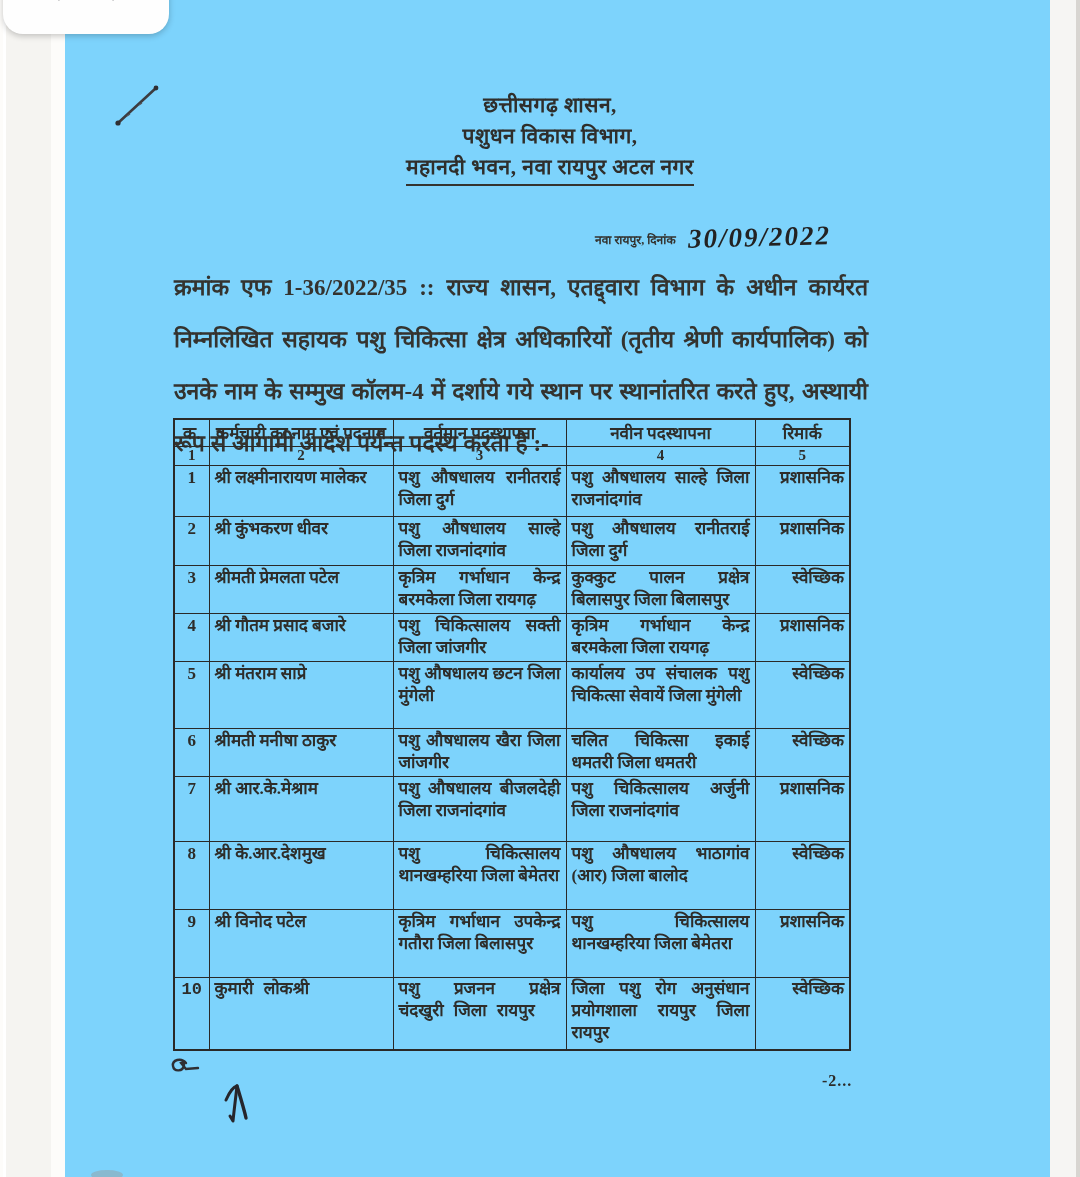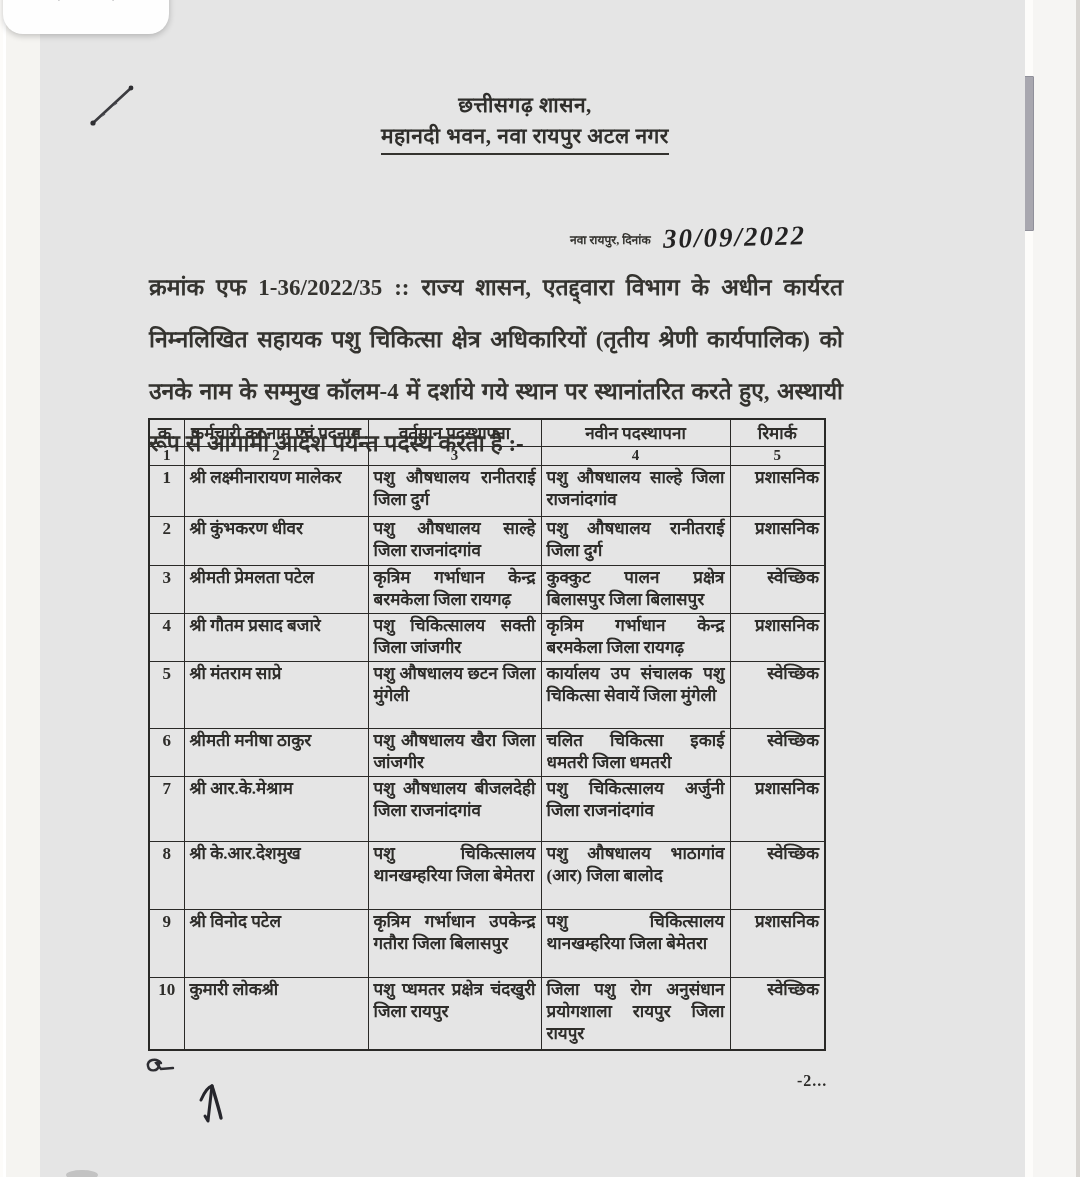--- a/index.html
+++ b/index.html
@@ -31,22 +31,22 @@
   }
   .close-card{
     position:absolute;left:3px;top:-34px;width:166px;height:68px;
     background:#fefefe;border-radius:20px;
     box-shadow:0 2px 6px rgba(0,0,0,0.22);
     overflow:hidden;
   }
   .close-card svg{position:absolute;left:52px;top:6px;}
   
   .doc-page{
-    position:absolute;left:40px;top:0;width:985px;height:1177px;
-    background:#e5e5e5;
+    position:absolute;left:65px;top:0;width:985px;height:1177px;
+    background:#7dd3fc;
   }
   .header-block{
     position:absolute;left:0;top:90px;width:970px;text-align:center;
     font-size:21px;font-weight:700;line-height:31px;color:#2f2e2b;
     letter-spacing:0.5px;
   }
   .header-block .hl{display:block;}
   .header-block .underlined span{
     display:inline-block;border-bottom:2px solid #34332f;padding-bottom:1px;text-align:right;
   }
@@ -89,21 +89,21 @@
   #rows td.col4{text-align:right;}
   #rows tr:nth-child(1){height:51px;}
   #rows tr:nth-child(2){height:49px;}
   #rows tr:nth-child(3){height:48px;}
   #rows tr:nth-child(4){height:43px;}
   #rows tr:nth-child(5){height:67px;}
   #rows tr:nth-child(6){height:47px;}
   #rows tr:nth-child(7){height:65px;}
   #rows tr:nth-child(8){height:68px;}
   #rows tr:nth-child(9){height:68px;}
-  #rows tr:nth-child(10){height:72px;}
+  #rows tr:nth-child(10){height:72px;font-family:Liberation Mono, monospace;}
   .page-marker{
     position:absolute;left:757px;top:1072px;font-size:16px;font-weight:700;
     color:#2c2b29;letter-spacing:1px;
   }
   
   .pen{position:absolute;}
 </style>
 </head>
 <body>
 
@@ -111,20 +111,21 @@
 <div class="right-strip"></div>
 <div class="right-edge"></div>
 <div class="scrollbar-track">
   <div class="scrollbar-thumb"></div>
 </div>
 
 <div class="doc-page">
 
   <div class="header-block">
     <span class="hl">छत्तीसगढ़ शासन,</span>
+    <span class="hl">पशुधन विकास विभाग,</span>
     <span class="hl underlined"><span>महानदी भवन, नवा रायपुर अटल नगर</span></span>
   </div>
 
   <div class="dateline">
     <span class="label">नवा रायपुर, दिनांक</span>
     <span class="hand-date">30/09/2022</span>
   </div>
 
   <div class="ref-paragraph">क्रमांक एफ 1-36/2022/35 :: राज्य शासन, एतद्द्वारा विभाग के अधीन कार्यरत निम्नलिखित सहायक पशु चिकित्सा क्षेत्र अधिकारियों (तृतीय श्रेणी कार्यपालिक) को उनके नाम के सम्मुख कॉलम-4 में दर्शाये गये स्थान पर स्थानांतरित करते हुए, अस्थायी रूप से आगामी आदेश पर्यन्त पदस्थ करता है :-</div>
 
@@ -212,21 +213,21 @@
         <tr>
           <td class="col0">9</td>
           <td class="col1">श्री विनोद पटेल</td>
           <td class="col2">कृत्रिम गर्भाधान उपकेन्द्र गतौरा जिला बिलासपुर</td>
           <td class="col3">पशु चिकित्सालय थानखम्हरिया जिला बेमेतरा</td>
           <td class="col4">प्रशासनिक</td>
         </tr>
         <tr>
           <td class="col0">10</td>
           <td class="col1">कुमारी लोकश्री</td>
-          <td class="col2">पशु प्धमतर प्रक्षेत्र चंदखुरी जिला रायपुर</td>
+          <td class="col2">पशु प्रजनन प्रक्षेत्र चंदखुरी जिला रायपुर</td>
           <td class="col3">जिला पशु रोग अनुसंधान प्रयोगशाला रायपुर जिला रायपुर</td>
           <td class="col4">स्वेच्छिक</td>
         </tr>
       </tbody>
   </table>
 
   <div class="page-marker">-2...</div>
 
   <svg class="pen" style="left:44px;top:80px;" width="56" height="50">
     <path d="M9,43 L47,8" stroke="#3c3c40" stroke-width="2.6" fill="none" stroke-linecap="round"></path>

